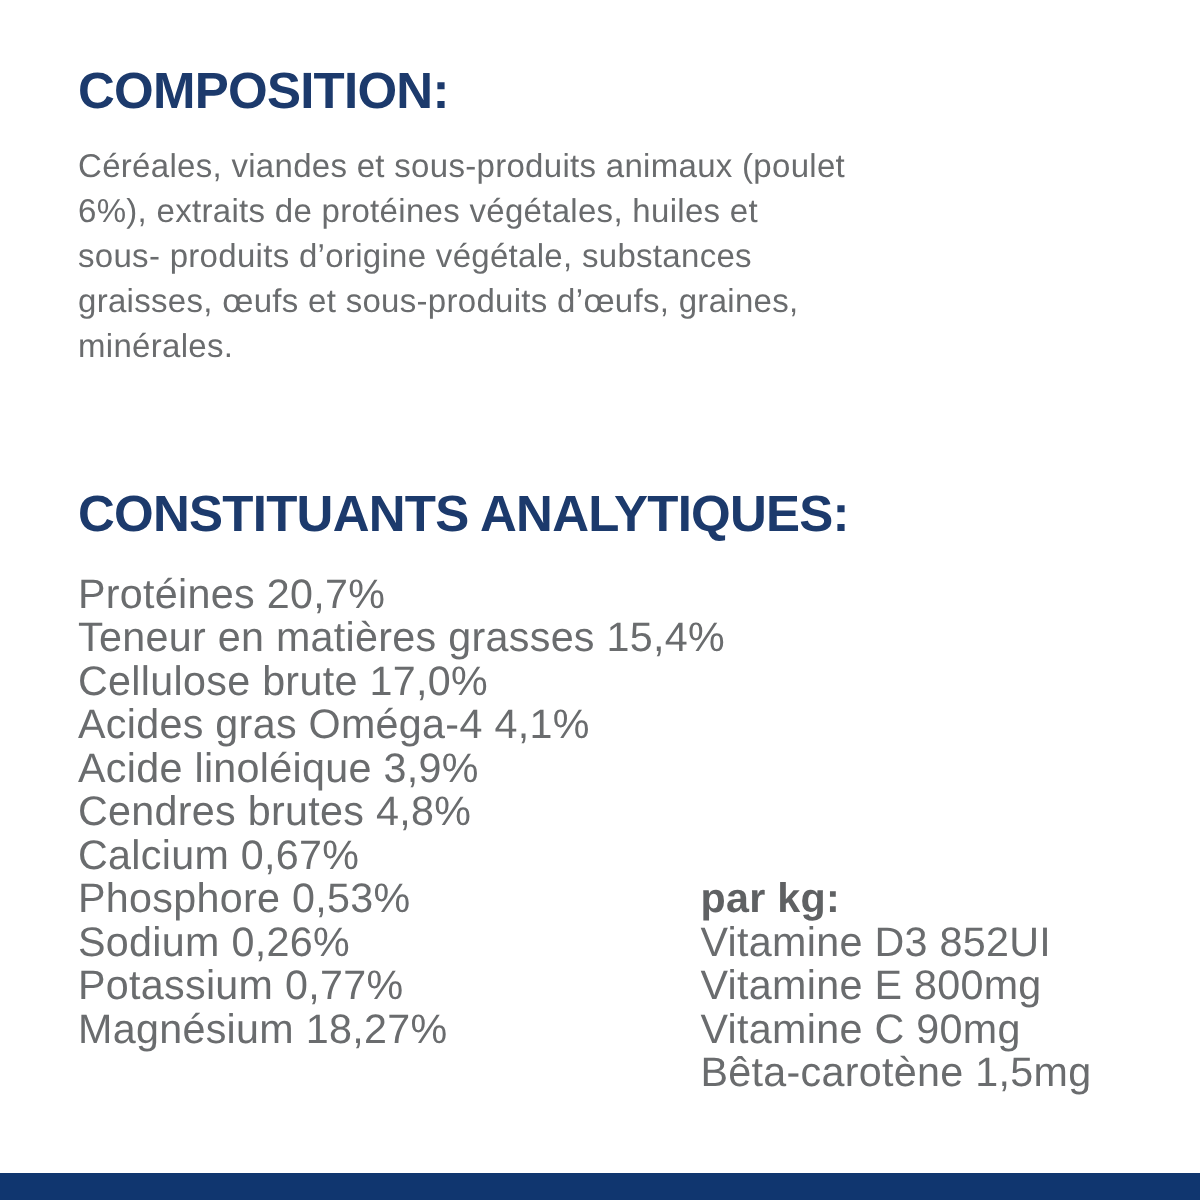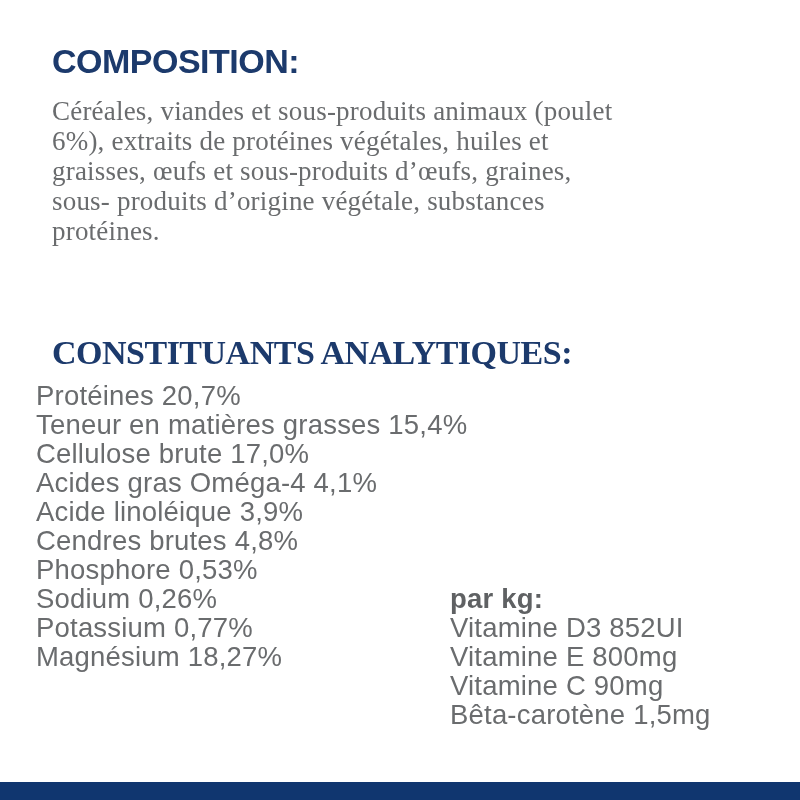--- a/index.html
+++ b/index.html
@@ -27,45 +27,44 @@
     position: absolute;
     left: 52px;
     font-size: 34px;
     line-height: 34px;
     font-weight: bold;
     letter-spacing: -0.5px;
     color: var(--heading-navy);
     white-space: nowrap;
   }
   .heading-composition { top: 44px; }
-  .heading-analytical  { top: 336px; font-family: Liberation Serif, serif; }
+  .heading-analytical  { top: 326px; }
   .paragraph {
     position: absolute;
     left: 52px;
     top: 96px;
-    font-size: 27px;
+    font-size: 22px;
     line-height: 30px;
     color: var(--text-gray);
     letter-spacing: 0.2px;
     white-space: nowrap;
-    font-family: Liberation Serif, serif;
   }
   .analytical-list {
     position: absolute;
-    left: 36px;
+    left: 52px;
     top: 381px;
     font-size: 27.5px;
     line-height: 29px;
     color: var(--text-gray);
     letter-spacing: 0.2px;
     white-space: nowrap;
   }
   .per-kg {
     position: absolute;
-    left: 450px;
+    left: 467px;
     top: 584px;
     font-size: 27.5px;
     line-height: 29px;
     color: var(--text-gray);
     letter-spacing: 0.2px;
     white-space: nowrap;
   }
   .per-kg-heading {
     font-weight: bold;
     color: var(--bold-gray);
@@ -82,34 +81,35 @@
 </head>
 <body>
 
 <div class="page">
 
   <div class="heading heading-composition">COMPOSITION:</div>
 
   <div class="paragraph">
     <div>Céréales, viandes et sous-produits animaux (poulet</div>
     <div>6%), extraits de protéines végétales, huiles et</div>
+    <div>sous- produits d’origine végétale, substances</div>
     <div>graisses, œufs et sous-produits d’œufs, graines,</div>
-    <div>sous- produits d’origine végétale, substances</div>
-    <div>protéines.</div>
+    <div>minérales.</div>
   </div>
 
   <div class="heading heading-analytical">CONSTITUANTS ANALYTIQUES:</div>
 
   <div class="analytical-list">
     <div>Protéines 20,7%</div>
     <div>Teneur en matières grasses 15,4%</div>
     <div>Cellulose brute 17,0%</div>
     <div>Acides gras Oméga-4 4,1%</div>
     <div>Acide linoléique 3,9%</div>
     <div>Cendres brutes 4,8%</div>
+    <div>Calcium 0,67%</div>
     <div>Phosphore 0,53%</div>
     <div>Sodium 0,26%</div>
     <div>Potassium 0,77%</div>
     <div>Magnésium 18,27%</div>
   </div>
 
   <div class="per-kg">
     <div class="per-kg-heading">par kg:</div>
     <div>Vitamine D3 852UI</div>
     <div>Vitamine E 800mg</div>

